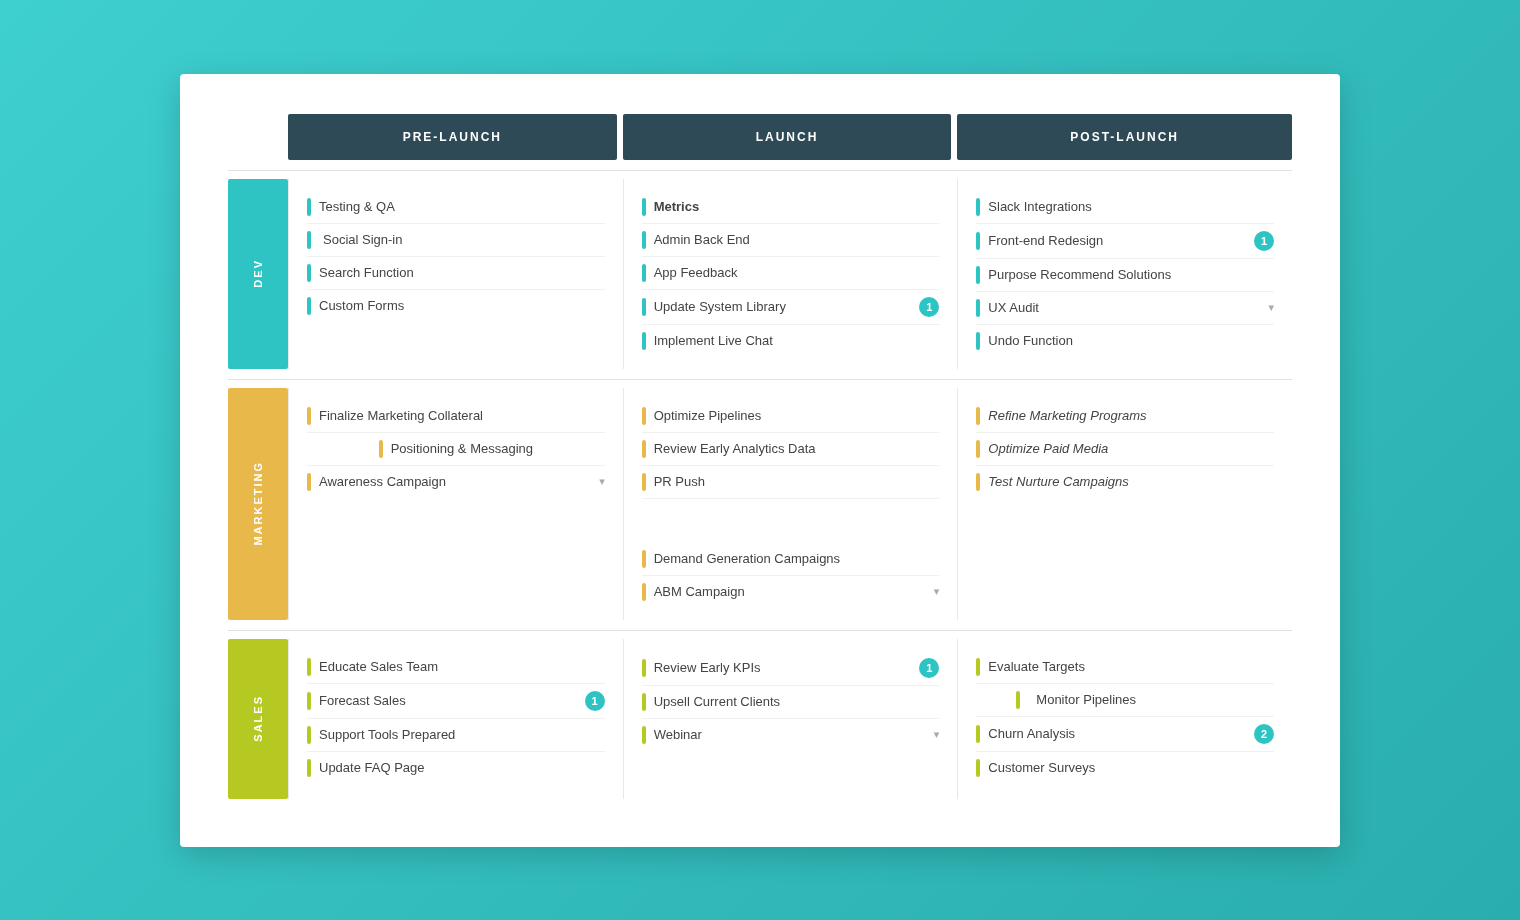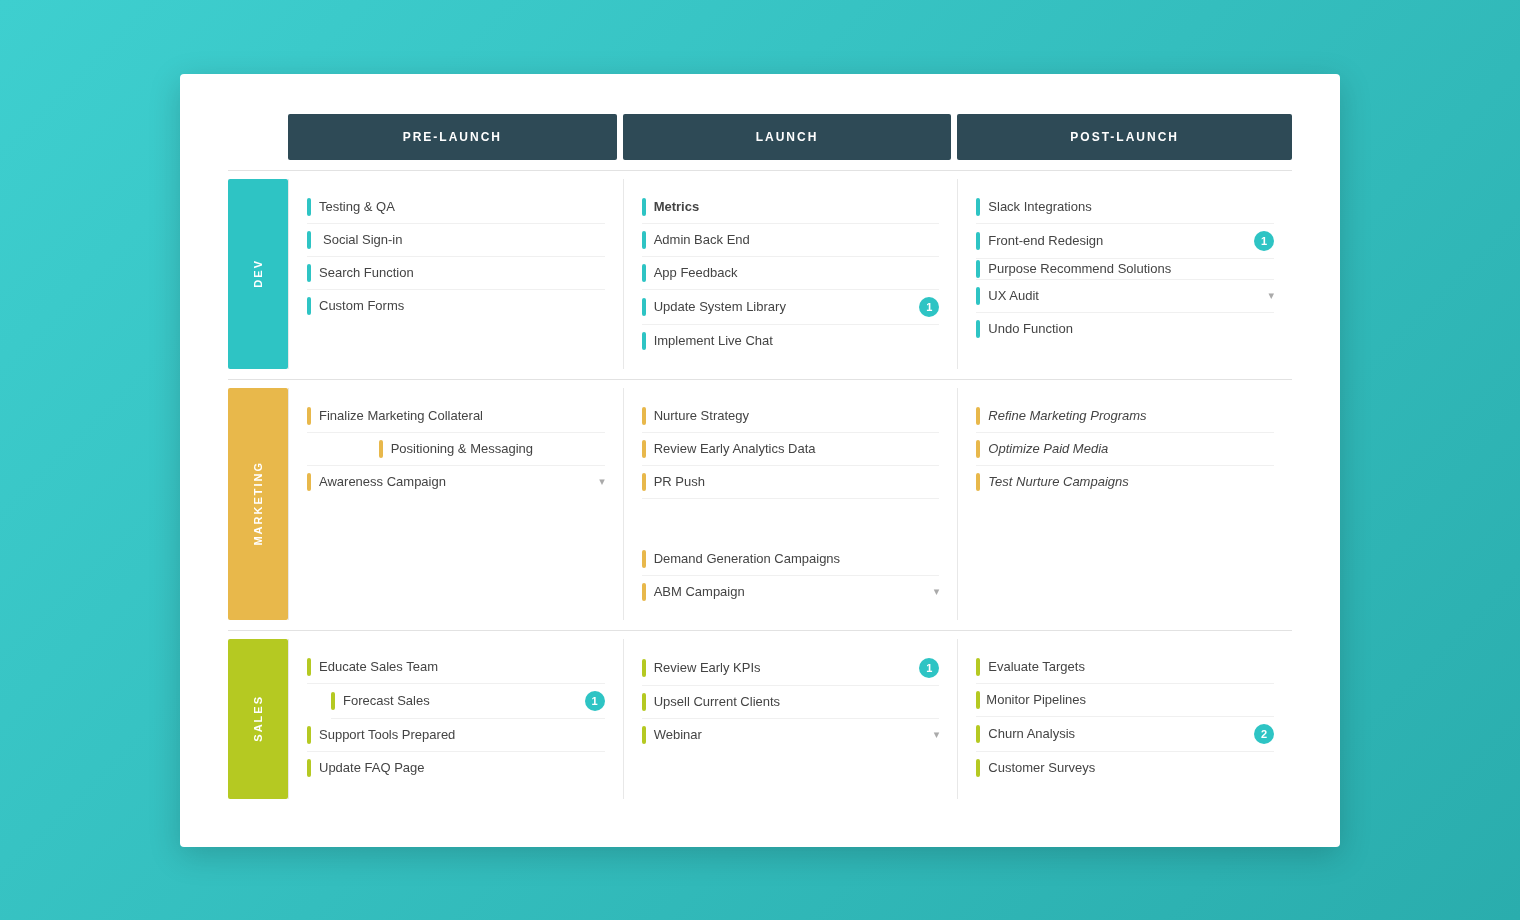--- a/index.html
+++ b/index.html
@@ -119,21 +119,21 @@
           </div>
           <div style="display: flex; align-items: center; justify-content: space-between; padding: 7px 0px; border-bottom: 1px solid rgb(240, 240, 240); cursor: pointer;">
             <div style="display: flex; align-items: center; gap: 8px;">
               <div style="width: 4px; height: 18px; border-radius: 2px; background: rgb(46, 196, 196); flex-shrink: 0;"></div>
               <span style="font-size: 13px; color: rgb(68, 68, 68); font-family: &quot;Segoe UI&quot;, Arial, sans-serif;">Front-end Redesign</span>
             </div>
             <div style="display: flex; align-items: center; gap: 4px;">
               <div style="background: rgb(46, 196, 196); color: rgb(255, 255, 255); border-radius: 50%; width: 20px; height: 20px; font-size: 11px; font-weight: 700; display: flex; align-items: center; justify-content: center; flex-shrink: 0;">1</div>
             </div>
           </div>
-          <div style="display: flex; align-items: center; justify-content: space-between; padding: 1px 0px; border-bottom: 1px solid rgb(240, 240, 240); cursor: pointer;">
+          <div style="display: flex; align-items: center; justify-content: space-between; padding: 7px 0px; border-bottom: 1px solid rgb(240, 240, 240); cursor: pointer;">
             <div style="display: flex; align-items: center; gap: 8px;">
               <div style="width: 4px; height: 18px; border-radius: 2px; background: rgb(46, 196, 196); flex-shrink: 0;"></div>
               <span style="font-size: 13px; color: rgb(68, 68, 68); font-family: &quot;Segoe UI&quot;, Arial, sans-serif;">Purpose Recommend Solutions</span>
             </div>
             <div style="display: flex; align-items: center; gap: 4px;"></div>
           </div>
           <div style="display: flex; align-items: center; justify-content: space-between; padding: 7px 0px; border-bottom: 1px solid rgb(240, 240, 240); cursor: pointer;">
             <div style="display: flex; align-items: center; gap: 8px;">
               <div style="width: 4px; height: 18px; border-radius: 2px; background: rgb(46, 196, 196); flex-shrink: 0;"></div>
               <span style="font-size: 13px; color: rgb(68, 68, 68); font-family: &quot;Segoe UI&quot;, Arial, sans-serif;">UX Audit</span>
@@ -177,21 +177,21 @@
             </div>
             <div style="display: flex; align-items: center; gap: 4px;">
               <span style="color: rgb(170, 170, 170); font-size: 11px; margin-left: 2px;">▾</span>
             </div>
           </div>
         </div>
         <div style="padding: 12px 18px; border-left: 1px solid rgb(232, 232, 232);">
           <div style="display: flex; align-items: center; justify-content: space-between; padding: 7px 0px; border-bottom: 1px solid rgb(240, 240, 240); cursor: pointer;">
             <div style="display: flex; align-items: center; gap: 8px;">
               <div style="width: 4px; height: 18px; border-radius: 2px; background: rgb(232, 184, 75); flex-shrink: 0;"></div>
-              <span style="font-size: 13px; color: rgb(68, 68, 68); font-family: &quot;Segoe UI&quot;, Arial, sans-serif;">Nurture Strategy</span>
+              <span style="font-size: 13px; color: rgb(68, 68, 68); font-family: &quot;Segoe UI&quot;, Arial, sans-serif;">Optimize Pipelines</span>
             </div>
             <div style="display: flex; align-items: center; gap: 4px;"></div>
           </div>
           <div style="display: flex; align-items: center; justify-content: space-between; padding: 7px 0px; border-bottom: 1px solid rgb(240, 240, 240); cursor: pointer;">
             <div style="display: flex; align-items: center; gap: 8px;">
               <div style="width: 4px; height: 18px; border-radius: 2px; background: rgb(232, 184, 75); flex-shrink: 0;"></div>
               <span style="font-size: 13px; color: rgb(68, 68, 68); font-family: &quot;Segoe UI&quot;, Arial, sans-serif;">Review Early Analytics Data</span>
             </div>
             <div style="display: flex; align-items: center; gap: 4px;"></div>
           </div>
@@ -248,21 +248,21 @@
           <span style="writing-mode: vertical-rl; transform: rotate(180deg); font-weight: 700; font-size: 11px; letter-spacing: 2px; text-transform: uppercase; color: rgb(255, 255, 255); font-family: &quot;Segoe UI&quot;, Arial, sans-serif;">SALES</span>
         </div>
         <div style="padding: 12px 18px; border-left: 1px solid rgb(232, 232, 232);">
           <div style="display: flex; align-items: center; justify-content: space-between; padding: 7px 0px; border-bottom: 1px solid rgb(240, 240, 240); cursor: pointer;">
             <div style="display: flex; align-items: center; gap: 8px;">
               <div style="width: 4px; height: 18px; border-radius: 2px; background: rgb(181, 201, 34); flex-shrink: 0;"></div>
               <span style="font-size: 13px; color: rgb(68, 68, 68); font-family: &quot;Segoe UI&quot;, Arial, sans-serif;">Educate Sales Team</span>
             </div>
             <div style="display: flex; align-items: center; gap: 4px;"></div>
           </div>
-          <div style="display: flex; align-items: center; justify-content: space-between; padding: 7px 0px; border-bottom: 1px solid rgb(240, 240, 240); cursor: pointer; margin-left: 24px;">
+          <div style="display: flex; align-items: center; justify-content: space-between; padding: 7px 0px; border-bottom: 1px solid rgb(240, 240, 240); cursor: pointer;">
             <div style="display: flex; align-items: center; gap: 8px;">
               <div style="width: 4px; height: 18px; border-radius: 2px; background: rgb(181, 201, 34); flex-shrink: 0;"></div>
               <span style="font-size: 13px; color: rgb(68, 68, 68); font-family: &quot;Segoe UI&quot;, Arial, sans-serif;">Forecast Sales</span>
             </div>
             <div style="display: flex; align-items: center; gap: 4px;">
               <div style="background: rgb(46, 196, 196); color: rgb(255, 255, 255); border-radius: 50%; width: 20px; height: 20px; font-size: 11px; font-weight: 700; display: flex; align-items: center; justify-content: center; flex-shrink: 0;">1</div>
             </div>
           </div>
           <div style="display: flex; align-items: center; justify-content: space-between; padding: 7px 0px; border-bottom: 1px solid rgb(240, 240, 240); cursor: pointer;">
             <div style="display: flex; align-items: center; gap: 8px;">
@@ -308,21 +308,21 @@
         </div>
         <div style="padding: 12px 18px; border-left: 1px solid rgb(232, 232, 232);">
           <div style="display: flex; align-items: center; justify-content: space-between; padding: 7px 0px; border-bottom: 1px solid rgb(240, 240, 240); cursor: pointer;">
             <div style="display: flex; align-items: center; gap: 8px;">
               <div style="width: 4px; height: 18px; border-radius: 2px; background: rgb(181, 201, 34); flex-shrink: 0;"></div>
               <span style="font-size: 13px; color: rgb(68, 68, 68); font-family: &quot;Segoe UI&quot;, Arial, sans-serif;">Evaluate Targets</span>
             </div>
             <div style="display: flex; align-items: center; gap: 4px;"></div>
           </div>
           <div style="display: flex; align-items: center; justify-content: space-between; padding: 7px 0px; border-bottom: 1px solid rgb(240, 240, 240); cursor: pointer;">
-            <div style="display: flex; align-items: center; gap: 6px;">
+            <div style="display: flex; align-items: center; gap: 16px; margin-left: 40px;">
               <div style="width: 4px; height: 18px; border-radius: 2px; background: rgb(181, 201, 34); flex-shrink: 0;"></div>
               <span style="font-size: 13px; color: rgb(68, 68, 68); font-family: &quot;Segoe UI&quot;, Arial, sans-serif;">Monitor Pipelines</span>
             </div>
             <div style="display: flex; align-items: center; gap: 4px;"></div>
           </div>
           <div style="display: flex; align-items: center; justify-content: space-between; padding: 7px 0px; border-bottom: 1px solid rgb(240, 240, 240); cursor: pointer;">
             <div style="display: flex; align-items: center; gap: 8px;">
               <div style="width: 4px; height: 18px; border-radius: 2px; background: rgb(181, 201, 34); flex-shrink: 0;"></div>
               <span style="font-size: 13px; color: rgb(68, 68, 68); font-family: &quot;Segoe UI&quot;, Arial, sans-serif;">Churn Analysis</span>
             </div>

